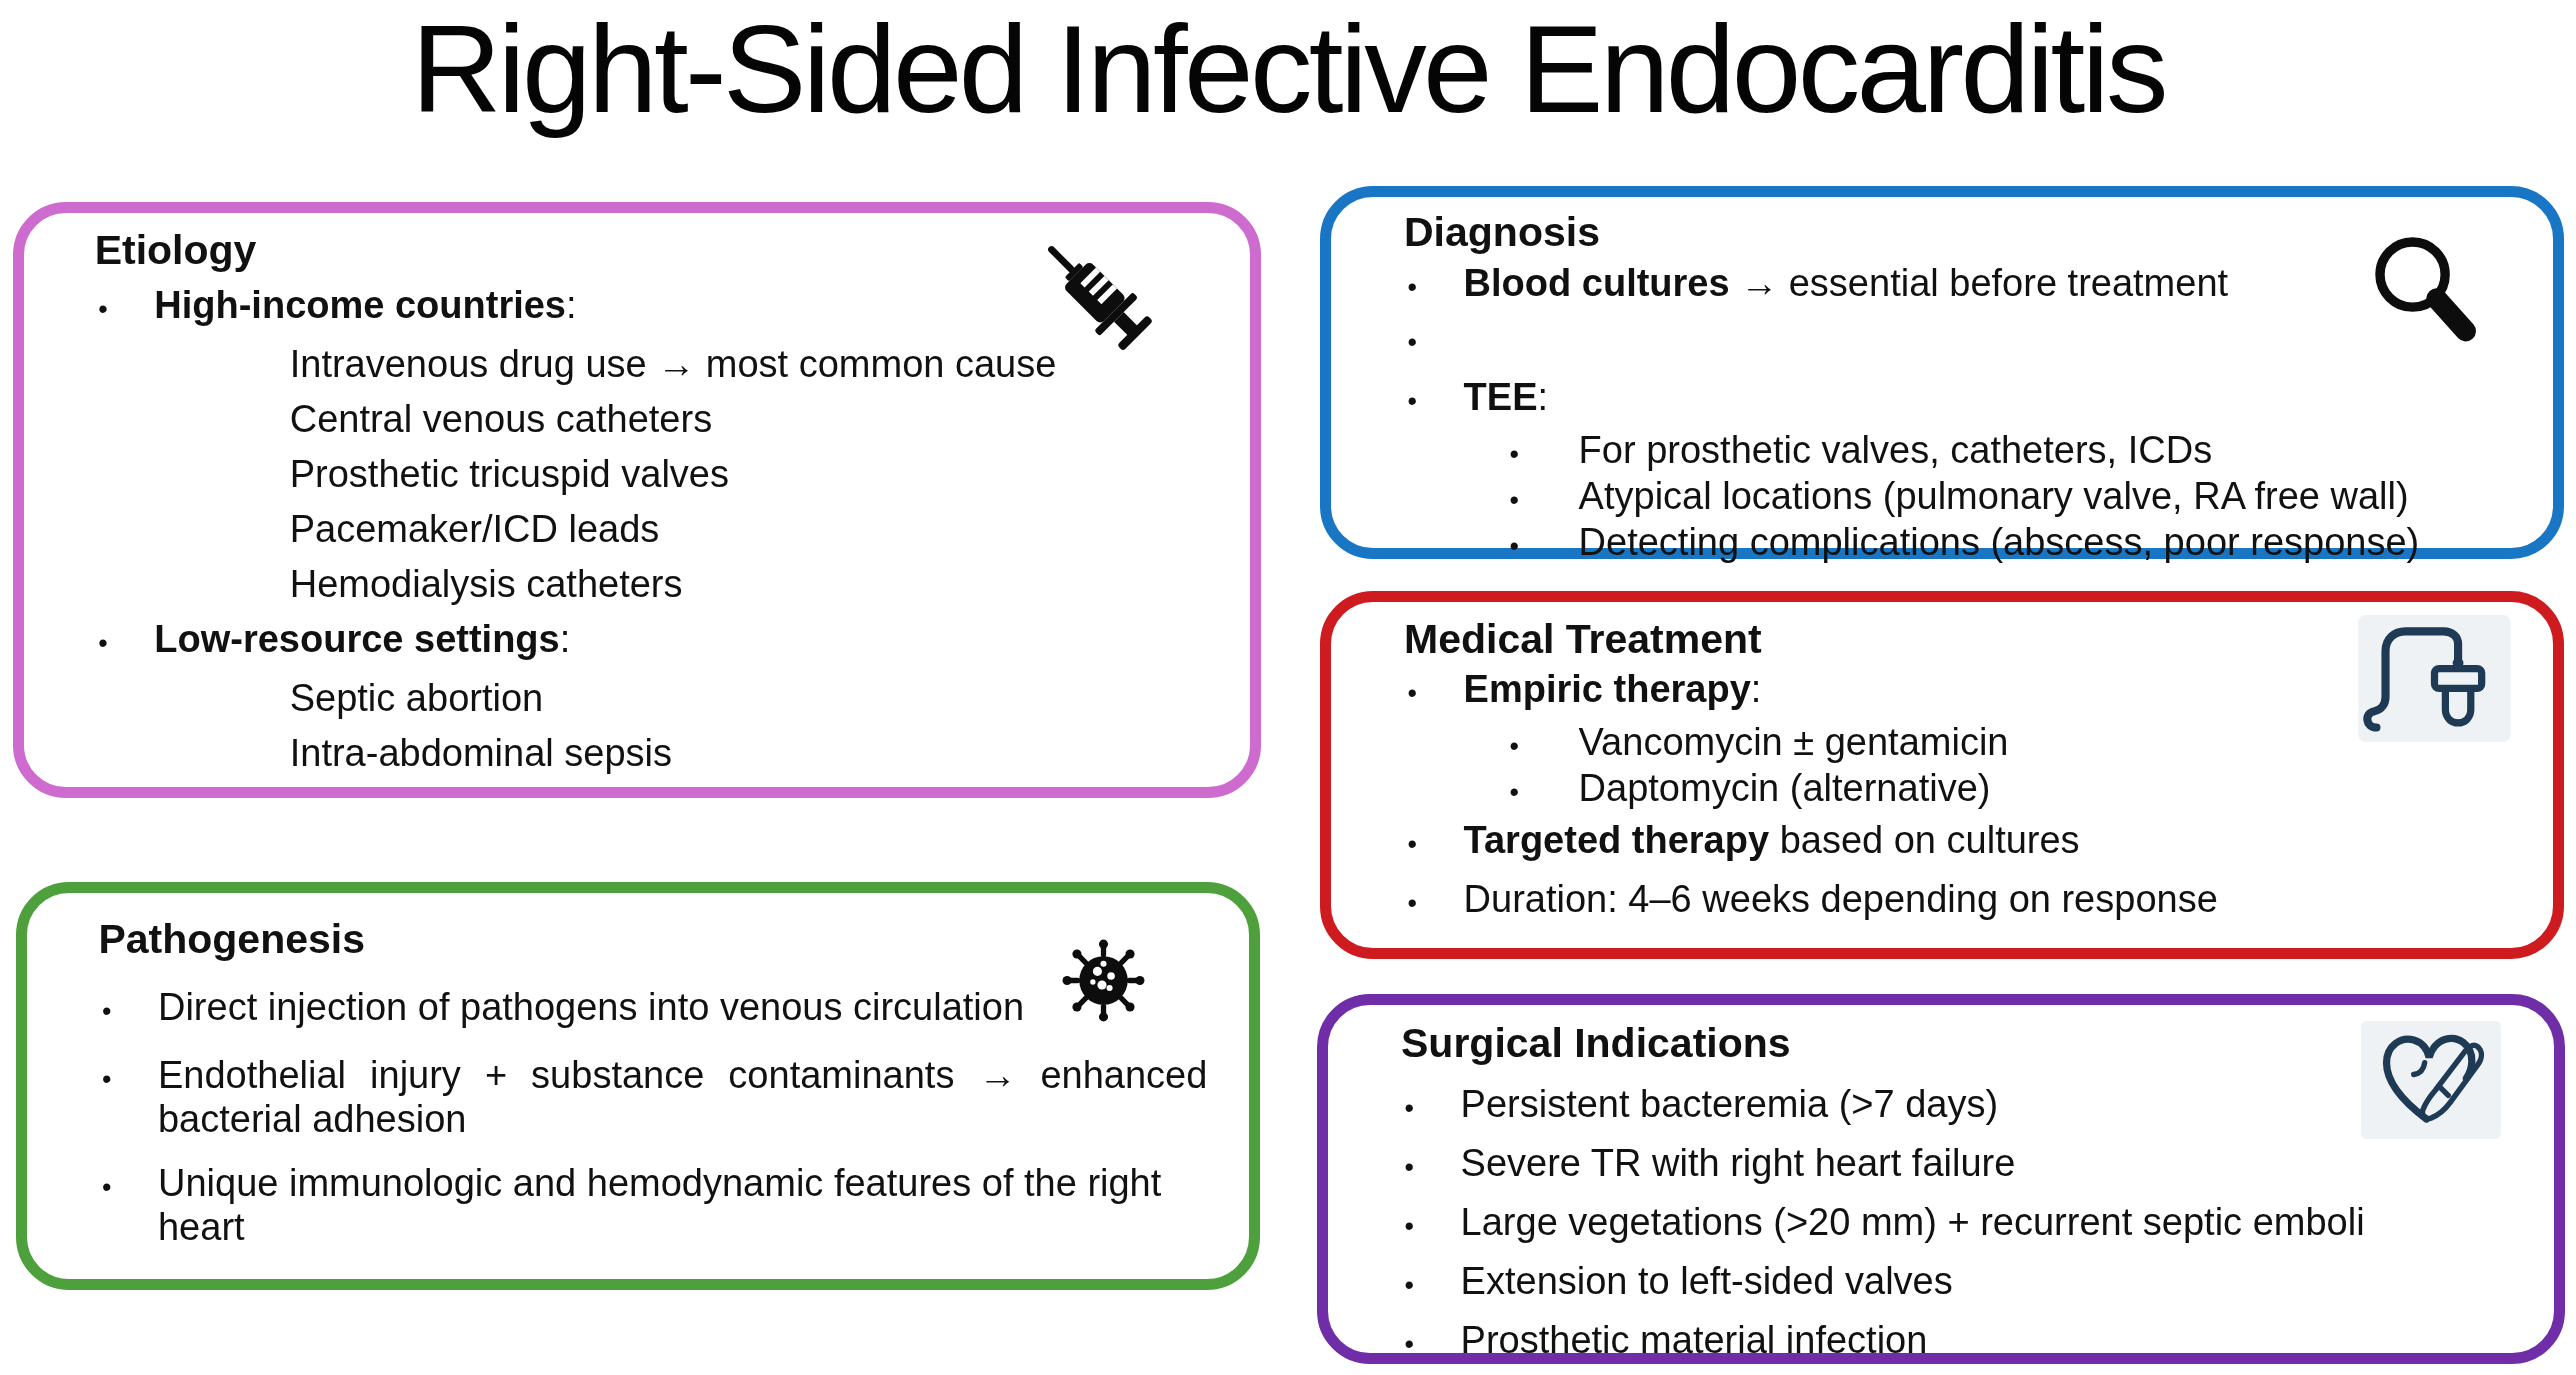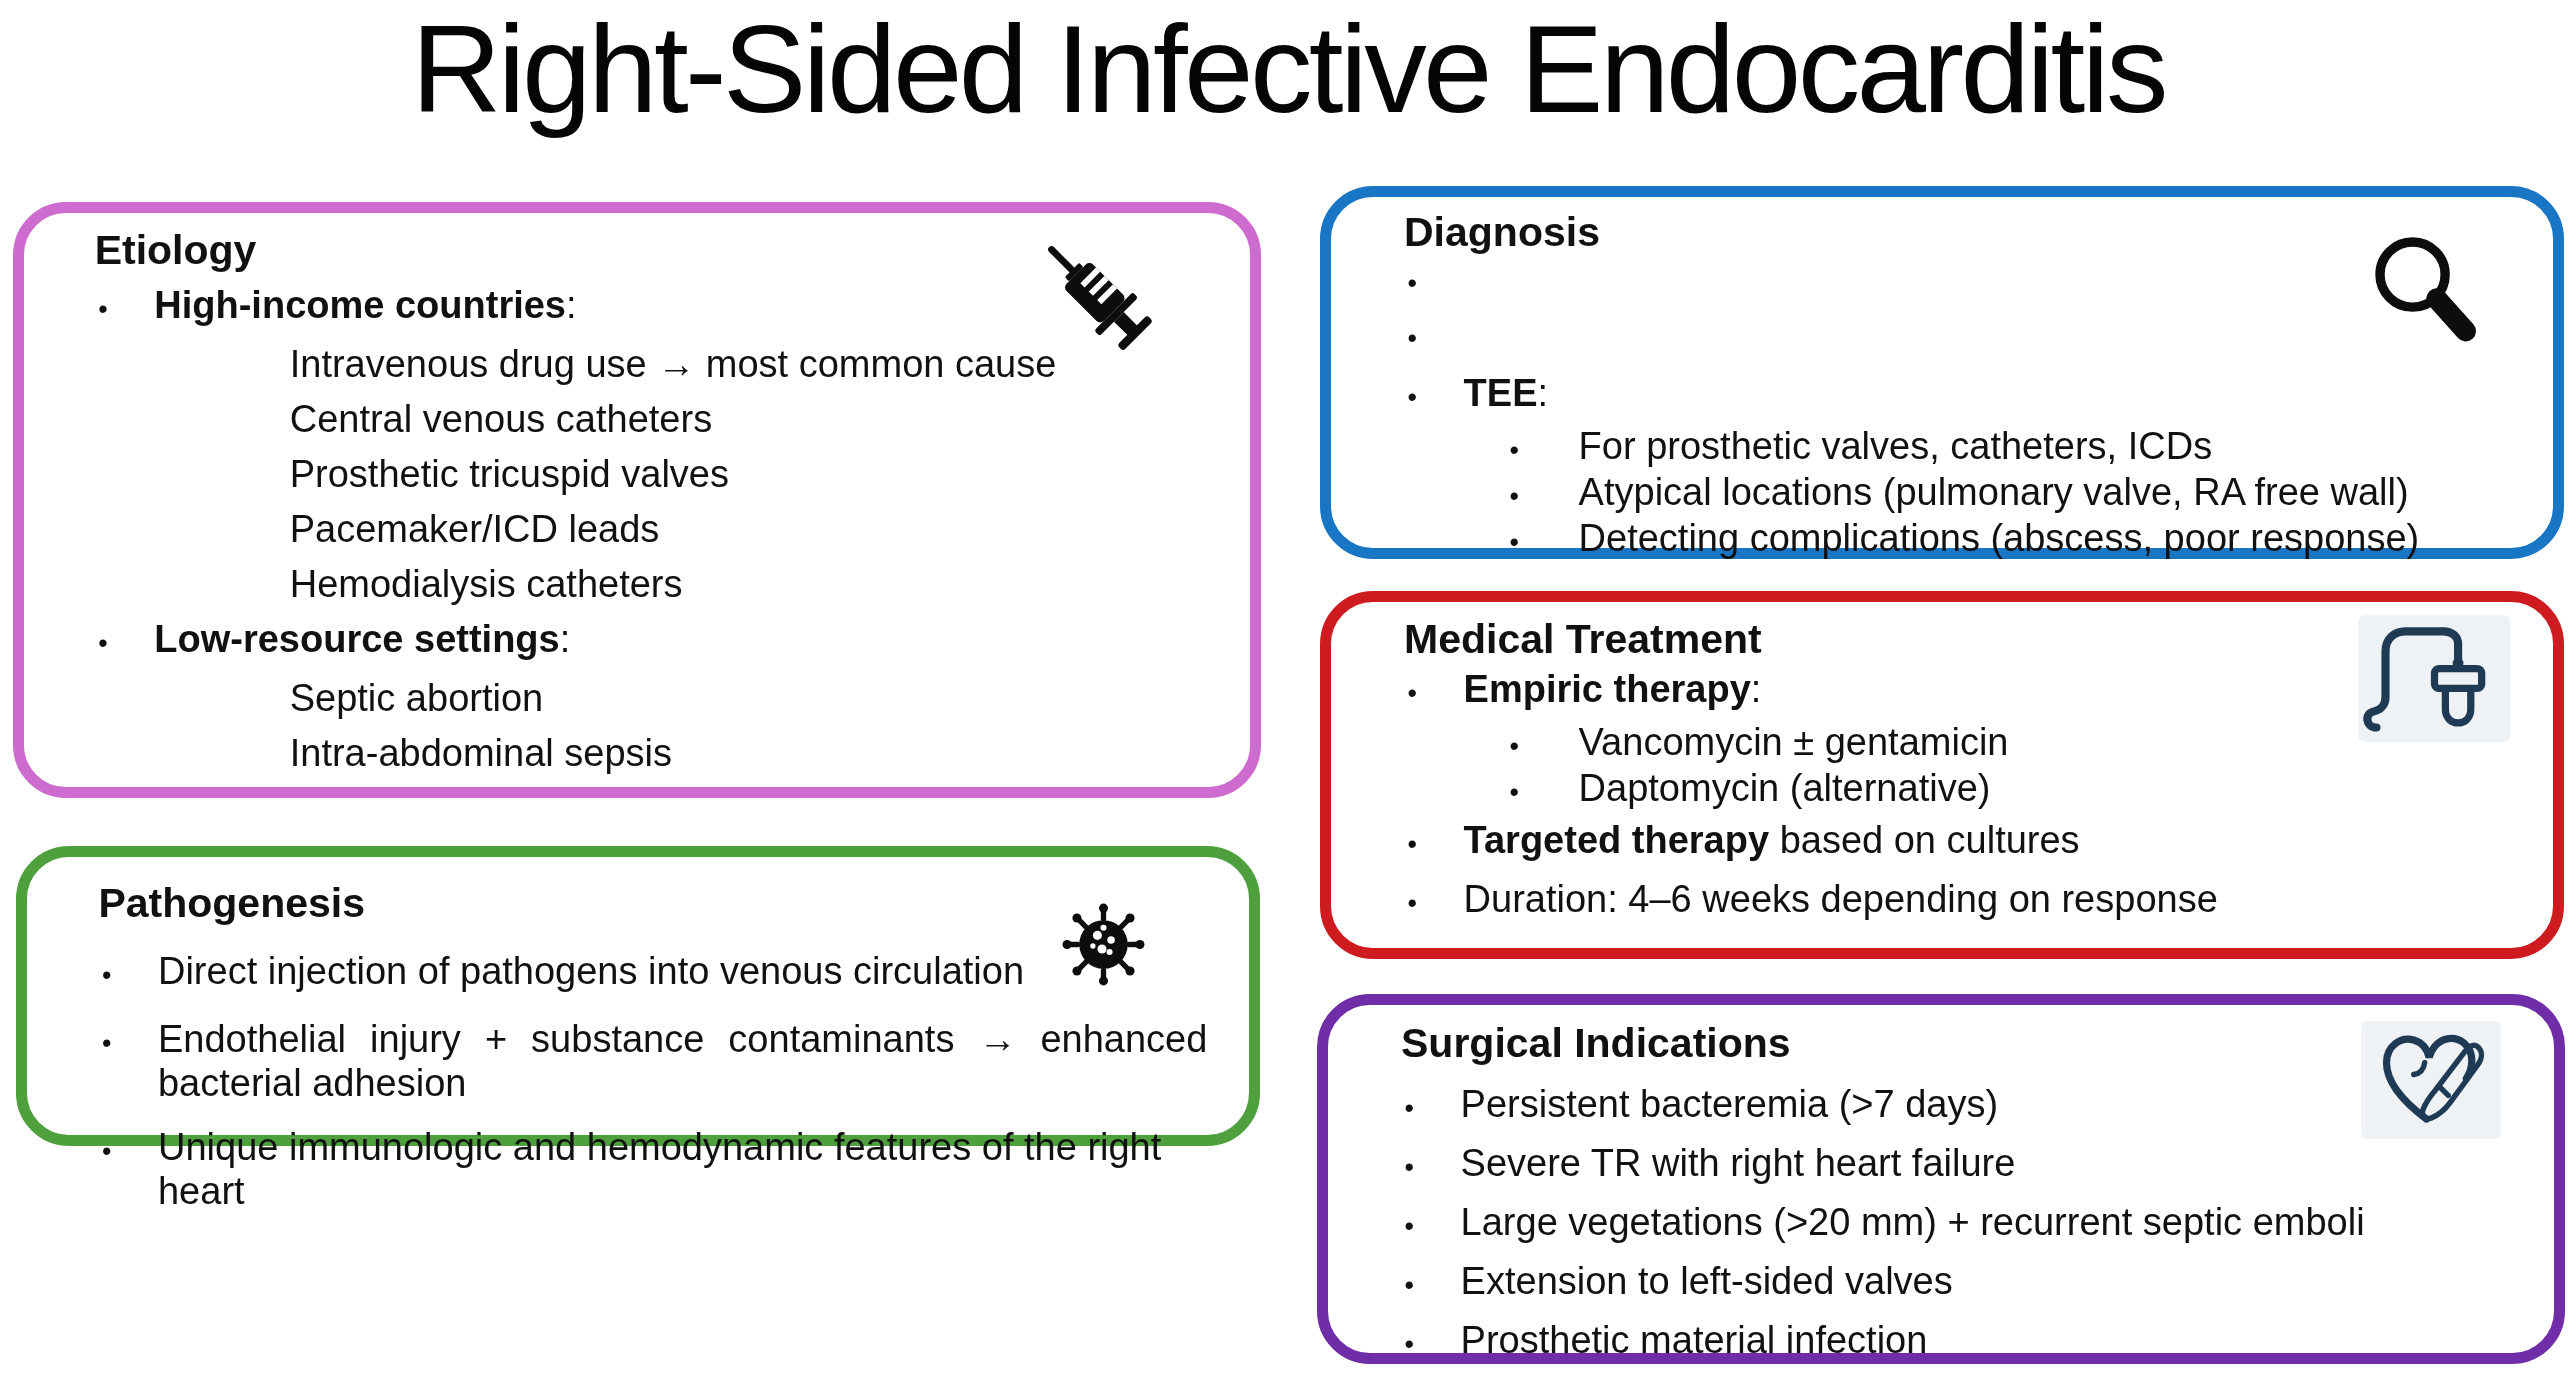--- a/index.html
+++ b/index.html
@@ -2,21 +2,21 @@
 <html style="font-size:14.5px"><head>
 <meta charset="utf-8">
 <style>
   html,body{margin:0;padding:0;background:#fff;}
   #page{position:relative;width:2576px;height:1376px;background:#ffffff;overflow:hidden;
         font-family:Liberation Sans, sans-serif;color:#111;}
   .page-title{position:absolute;left:0;right:0;top:-9px;text-align:center;
         font-size:125px;line-height:156px;font-weight:400;letter-spacing:-3.6px;color:#050505;}
   .box{position:absolute;border:11.8px solid #888;border-radius:53px;background:#fff;box-sizing:border-box;}
   #box-etiology{left:12.7px;top:202px;width:1248px;height:596px;padding:14.5px 36px 0 71px;}
-  #box-pathogenesis{left:16.4px;top:846px;width:1244px;height:300px;padding:23.6px 42px 0 71px;}
+  #box-pathogenesis{left:16.4px;top:882px;width:1244px;height:408px;padding:23.6px 42px 0 71px;}
   #box-diagnosis{left:1320px;top:186px;width:1244px;height:373px;padding:12.7px 36px 0 73px;}
   #box-medical{left:1320px;top:591px;width:1244px;height:368px;padding:14.5px 36px 0 73px;}
   #box-surgical{left:1317px;top:994px;width:1248px;height:370px;padding:16.4px 36px 0 73px;}
   .box-title{font-size:41px;font-weight:700;line-height:45px;}
   #box-etiology .box-title{margin-bottom:5.5px;}
   #box-pathogenesis .box-title{margin-bottom:23.6px;}
   #box-diagnosis .box-title{margin-bottom:1px;}
   #box-medical .box-title{margin-bottom:0;}
   #box-surgical .box-title{margin-bottom:11px;}
   .row{display:flex;align-items:baseline;font-size:38px;}
@@ -136,20 +136,21 @@
           <circle cx="60" cy="38" r="4"></circle>
       </g>
     </svg>
   </div>
 
   <div class="box" id="box-diagnosis" style="border-color: rgb(25, 118, 197);">
     <div class="box-title">Diagnosis</div>
     <div class="rows">
         <div class="row lv1">
           <span class="bullet">•</span>
+          <span class="txt"><span class="b">Blood cultures</span><span> → essential before treatment</span></span>
         </div>
         <div class="row lv1">
           <span class="bullet">•</span>
         </div>
         <div class="row lv1">
           <span class="bullet">•</span>
           <span class="txt"><span class="b">TEE</span><span>:</span></span>
         </div>
         <div class="row lv2">
           <span class="bullet">•</span>

